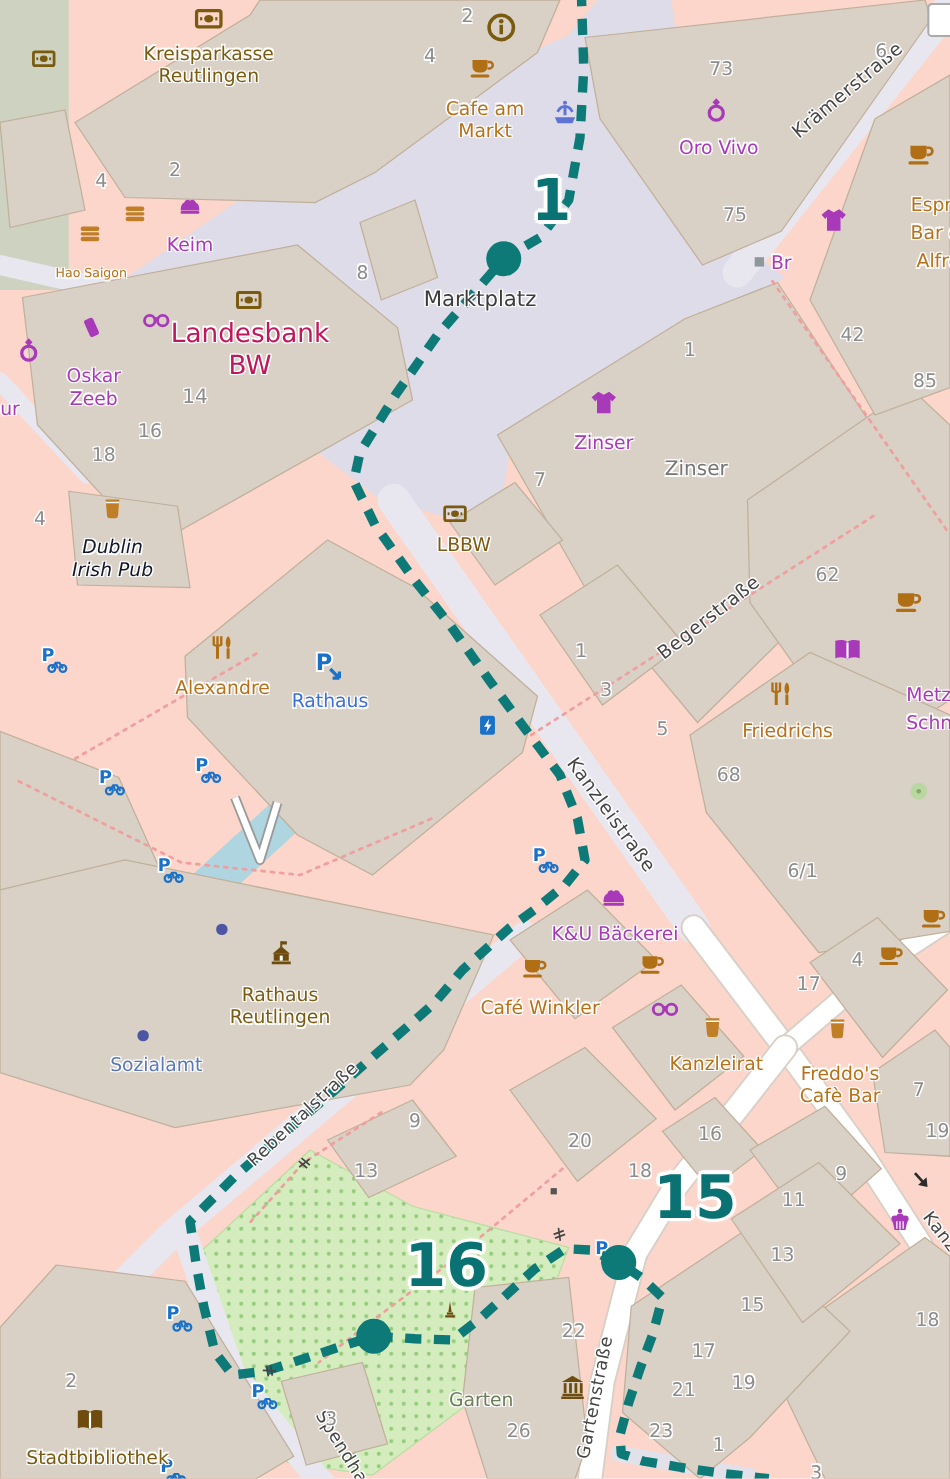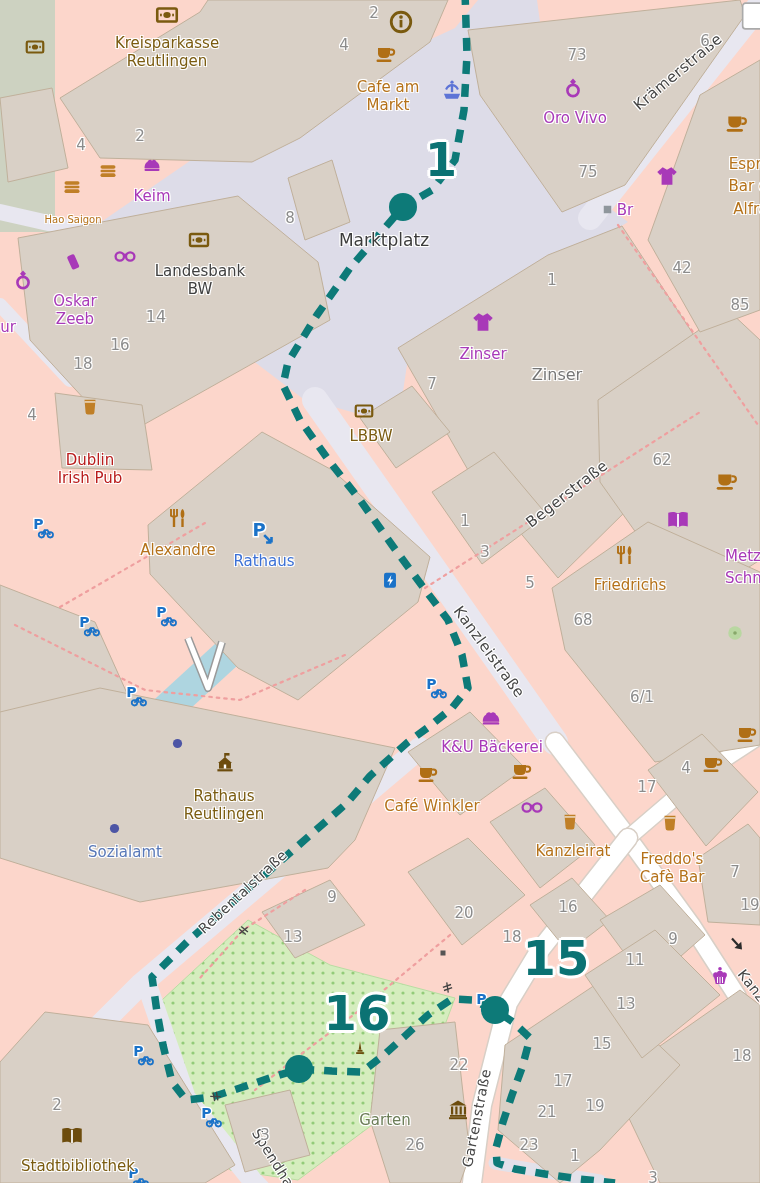--- a/index.html
+++ b/index.html
@@ -406,24 +406,24 @@
       <div class="lbl st" style="left: 678px; top: 72px; font-size: 15px; color: rgb(69, 69, 69); transform: translate(-50%, -50%) rotate(-40deg);">Krämerstraße</div>
       <div class="lbl st" style="left: 567px; top: 494px; font-size: 15px; color: rgb(69, 69, 69); transform: translate(-50%, -50%) rotate(-38deg);">Begerstraße</div>
       <div class="lbl st" style="left: 489px; top: 652px; font-size: 15px; color: rgb(69, 69, 69); transform: translate(-50%, -50%) rotate(54deg);">Kanzleistraße</div>
       <div class="lbl st" style="left: 243px; top: 892px; font-size: 14px; color: rgb(69, 69, 69); transform: translate(-50%, -50%) rotate(-43deg);">Rebentalstraße</div>
       <div class="lbl st" style="left: 477px; top: 1118px; font-size: 14px; color: rgb(69, 69, 69); transform: translate(-50%, -50%) rotate(-79deg);">Gartenstraße</div>
       <div class="lbl st" style="left: 290px; top: 1186px; font-size: 14px; color: rgb(69, 69, 69); transform: translate(-50%, -50%) rotate(58deg);">Spendhausstraße</div>
       <div class="lbl st" style="left: 772px; top: 1012px; font-size: 14px; color: rgb(69, 69, 69); transform: translate(-50%, -50%) rotate(52deg);">Kanzleistraße</div>
       <div class="lbl" style="left: 384px; top: 240px; font-size: 17px; color: rgb(60, 60, 60);">Marktplatz</div>
       <div class="lbl" style="left: 167px; top: 52px; font-size: 15px; color: rgb(122, 91, 16);">Kreisparkasse
 Reutlingen</div>
-      <div class="lbl" style="left: 200px; top: 280px; font-size: 15px; color: #404040;">Landesbank
+      <div class="lbl" style="left: 200px; top: 280px; font-size: 21px; color: #be185d;">Landesbank
 BW</div>
       <div class="lbl" style="left: 371px; top: 436px; font-size: 15px; color: rgb(122, 91, 16);">LBBW</div>
-      <div class="lbl" style="left: 90px; top: 469px; font-size: 15px; color: #b91c1c;">Dublin
+      <div class="lbl" style="left: 90px; top: 447px; font-size: 15px; color: #0f172a; font-style: italic;">Dublin
 Irish Pub</div>
       <div class="lbl" style="left: 78px; top: 1166px; font-size: 15px; color: rgb(122, 91, 16);">Stadtbibliothek</div>
       <div class="lbl" style="left: 224px; top: 805px; font-size: 15px; color: rgb(122, 91, 16);">Rathaus
 Reutlingen</div>
       <div class="lbl" style="left: 388px; top: 96px; font-size: 15px; color: rgb(181, 114, 26);">Cafe am
 Markt</div>
       <div class="lbl" style="left: 73px; top: 220px; font-size: 10px; color: rgb(181, 114, 26);">Hao Saigon</div>
       <div class="lbl" style="left: 178px; top: 550px; font-size: 15px; color: rgb(181, 114, 26);">Alexandre</div>
       <div class="lbl" style="left: 630px; top: 585px; font-size: 15px; color: rgb(181, 114, 26);">Friedrichs</div>
       <div class="lbl" style="left: 432px; top: 806px; font-size: 15px; color: rgb(181, 114, 26);">Café Winkler</div>

